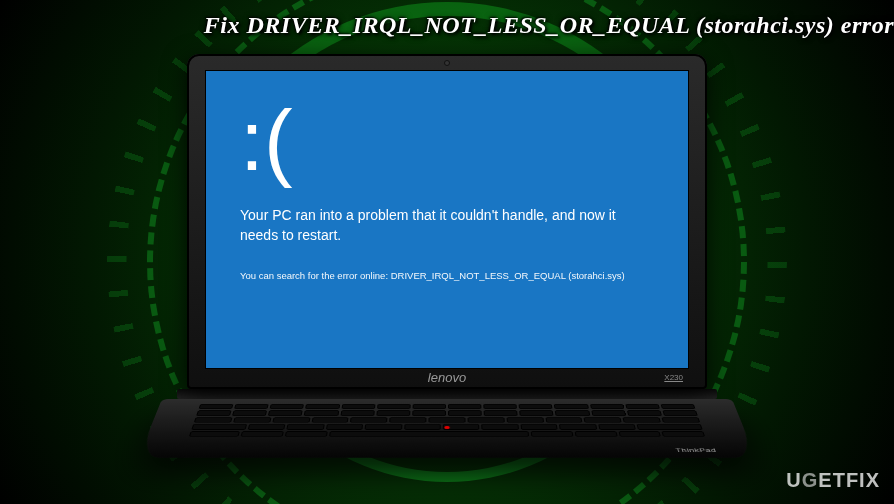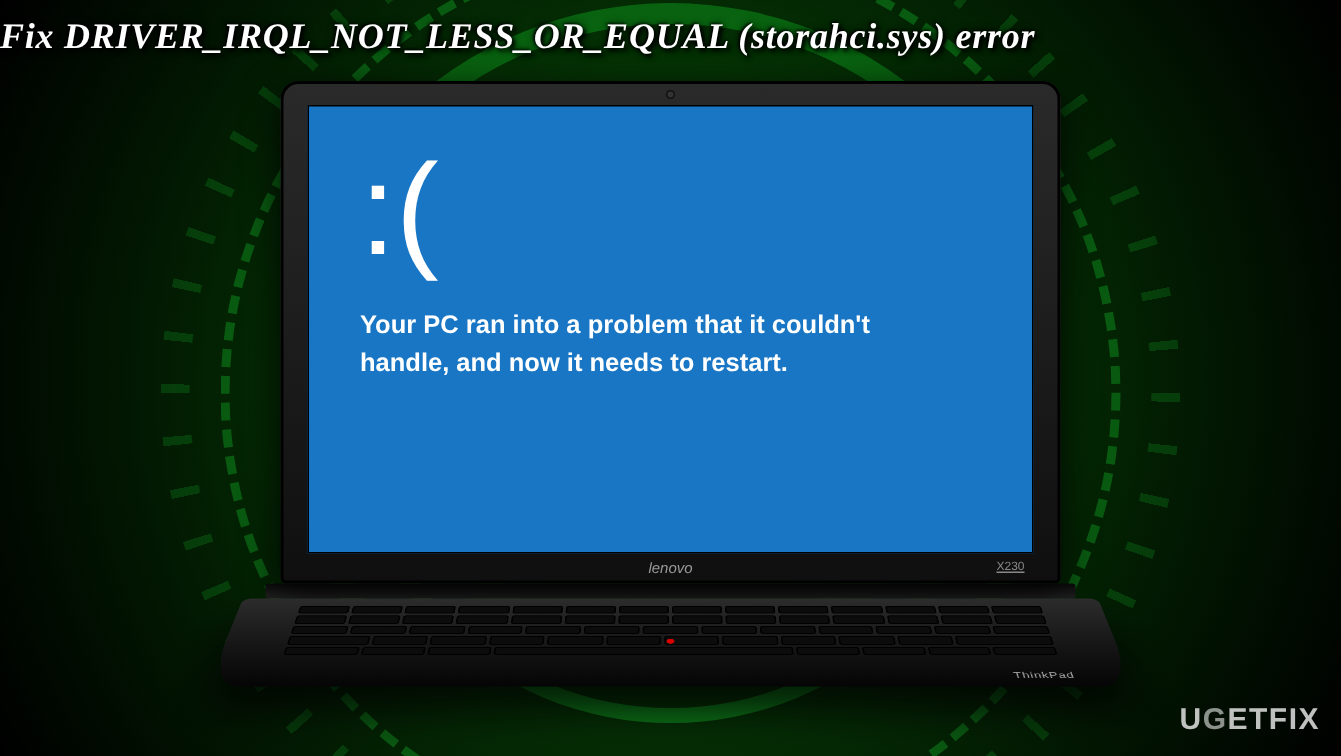--- a/index.html
+++ b/index.html
@@ -31,21 +31,21 @@
       border-radius: 50%;
       background: repeating-conic-gradient(rgba(30,255,60,0.15) 0deg 1deg, transparent 1deg 6deg);
       -webkit-mask: radial-gradient(circle, transparent 320px, black 321px, black 340px, transparent 341px);
       mask: radial-gradient(circle, transparent 320px, black 321px, black 340px, transparent 341px);
     }
     
     .page-title {
       position: absolute;
       top: 12px;
       left: 0; right: 0;
-      text-align: left;
+      text-align: right;
       color: #fff;
       font-size: 24px;
       font-weight: 700;
       font-style: italic;
       text-shadow: 2px 2px 3px #000, -1px -1px 2px #000, 0 0 6px rgba(0,0,0,0.9);
       letter-spacing: 0.5px;
       font-family: Georgia, "Times New Roman", serif;
     }
     
     .laptop {
@@ -83,38 +83,38 @@
     }
     .sadface {
       font-size: 86px;
       line-height: 1;
       font-weight: 300;
       margin-bottom: 22px;
       color: #fff;
       font-family: "Segoe UI", Arial, sans-serif;
     }
     .bsod-main {
-      font-size: 17px;
-      font-weight: 700;
+      font-size: 14px;
+      font-weight: 400;
       line-height: 1.45;
       max-width: 380px;
       margin-bottom: 24px;
     }
     .bsod-sub {
       font-size: 9.5px;
       font-weight: 300;
       opacity: 0.95;
     }
     .brand-below {
       position: absolute;
       bottom: 4px;
       left: 50%;
       transform: translateX(-50%);
       color: #999;
-      font-size: 10px;
+      font-size: 13px;
       font-style: italic;
       font-family: Arial, sans-serif;
     }
     .model-tag {
       position: absolute;
       bottom: 7px;
       right: 24px;
       color: #888;
       font-size: 8px;
       font-family: Arial, sans-serif;
@@ -194,20 +194,21 @@
 <div class="ring ring4"></div>
 
 <div class="page-title">Fix DRIVER_IRQL_NOT_LESS_OR_EQUAL (storahci.sys) error</div>
 
 <div class="laptop">
   <div class="lid">
     <div class="webcam"></div>
     <div class="screen">
       <div class="sadface">:(</div>
       <div class="bsod-main">Your PC ran into a problem that it couldn't handle, and now it needs to restart.</div>
+      <div class="bsod-sub">You can search for the error online: DRIVER_IRQL_NOT_LESS_OR_EQUAL (storahci.sys)</div>
     </div>
     <div class="brand-below">lenovo</div>
     <div class="model-tag">X230</div>
   </div>
   <div class="hinge"></div>
   <div class="deck">
     <div class="keyboard">
       <div class="krow">
           <div class="key"></div>
           <div class="key"></div>

